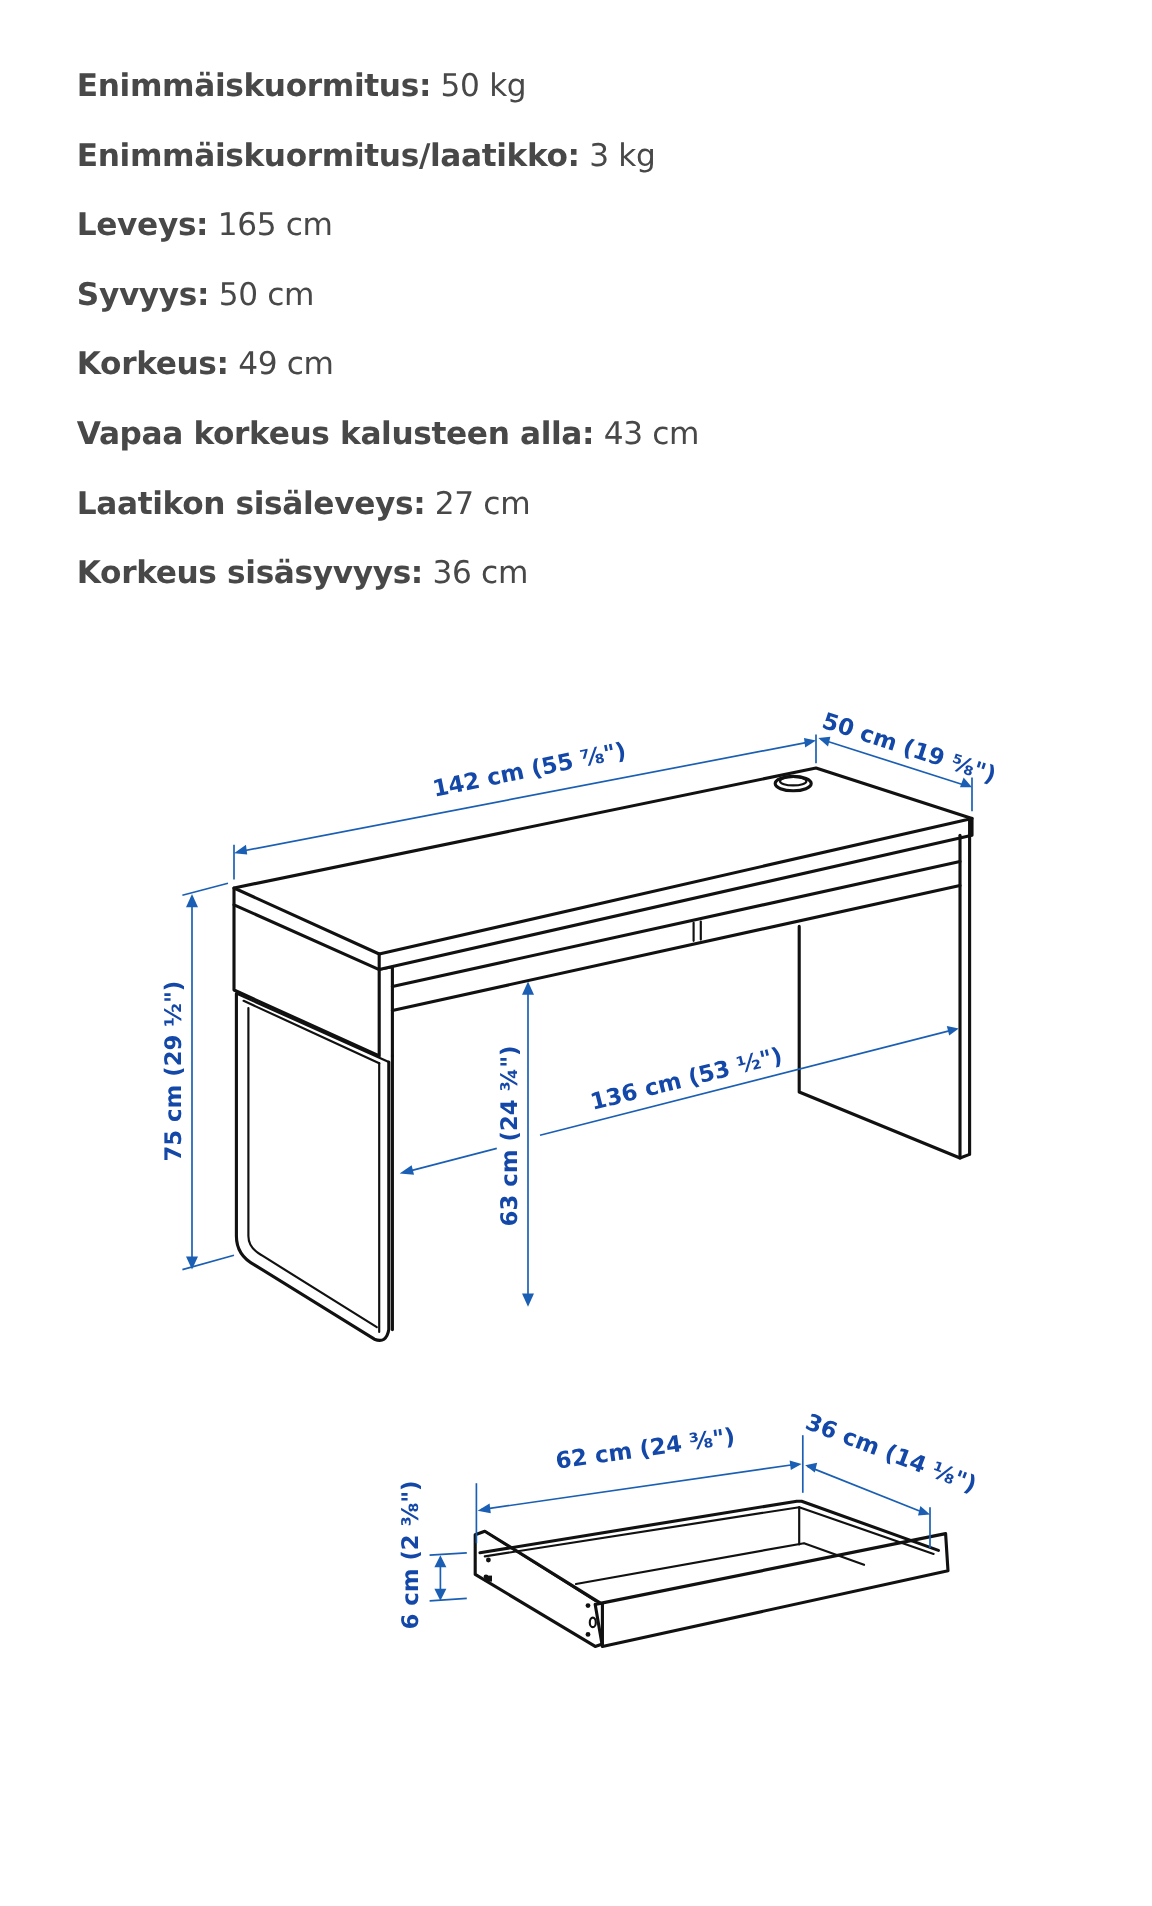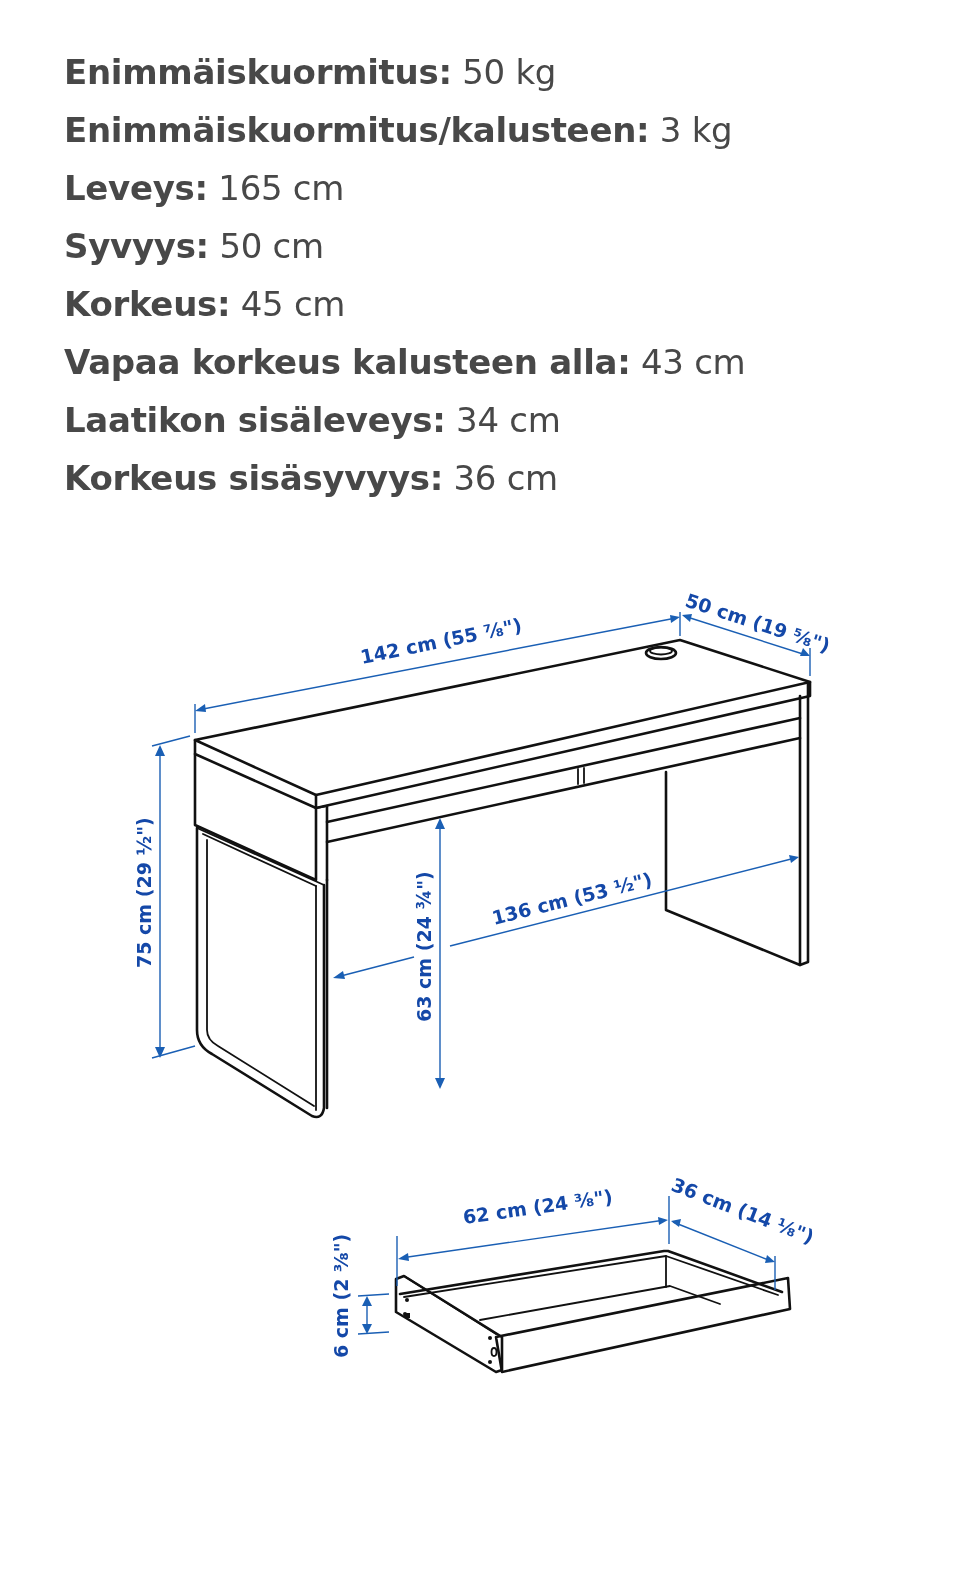--- a/index.html
+++ b/index.html
@@ -18,21 +18,21 @@
       position: absolute;
       left: 64px;
       top: 46px;
       margin: 0;
       padding: 0;
       list-style: none;
     }
     .spec-row {
       height: 58px;
       line-height: 52px;
-      font-size: 34px;
+      font-size: 26px;
       color: #484848;
       white-space: nowrap;
       letter-spacing: -0.3px;
     }
     .spec-label {
       font-weight: bold;
       color: #484848;
     }
     .spec-value {
       font-weight: normal;
@@ -54,26 +54,26 @@
       font-family: "DejaVu Sans", "Liberation Sans", sans-serif;
       font-weight: bold;
       font-size: 19px;
     }
   </style>
 </head>
 <body>
 
 <ul class="specs">
   <li class="spec-row"><span class="spec-label">Enimmäiskuormitus:</span><span class="spec-value"> 50 kg</span></li>
-  <li class="spec-row"><span class="spec-label">Enimmäiskuormitus/kalusteen:</span><span class="spec-value"> 3 kg</span></li>
+  <li class="spec-row"><span class="spec-label">Enimmäiskuormitus/laatikko:</span><span class="spec-value"> 3 kg</span></li>
   <li class="spec-row"><span class="spec-label">Leveys:</span><span class="spec-value"> 165 cm</span></li>
   <li class="spec-row"><span class="spec-label">Syvyys:</span><span class="spec-value"> 50 cm</span></li>
-  <li class="spec-row"><span class="spec-label">Korkeus:</span><span class="spec-value"> 45 cm</span></li>
+  <li class="spec-row"><span class="spec-label">Korkeus:</span><span class="spec-value"> 49 cm</span></li>
   <li class="spec-row"><span class="spec-label">Vapaa korkeus kalusteen alla:</span><span class="spec-value"> 43 cm</span></li>
-  <li class="spec-row"><span class="spec-label">Laatikon sisäleveys:</span><span class="spec-value"> 34 cm</span></li>
+  <li class="spec-row"><span class="spec-label">Laatikon sisäleveys:</span><span class="spec-value"> 27 cm</span></li>
   <li class="spec-row"><span class="spec-label">Korkeus sisäsyvyys:</span><span class="spec-value"> 36 cm</span></li>
 </ul>
 
 <svg class="drawing" viewBox="0 0 960 1588" xmlns="http://www.w3.org/2000/svg">
 
   <g>
 
     <polygon class="ln" points="195,740 680,640 810,682 316,795"></polygon>
 
     <polyline class="ln" points="195,740 195,754 316,808 810,696 810,682"></polyline>

